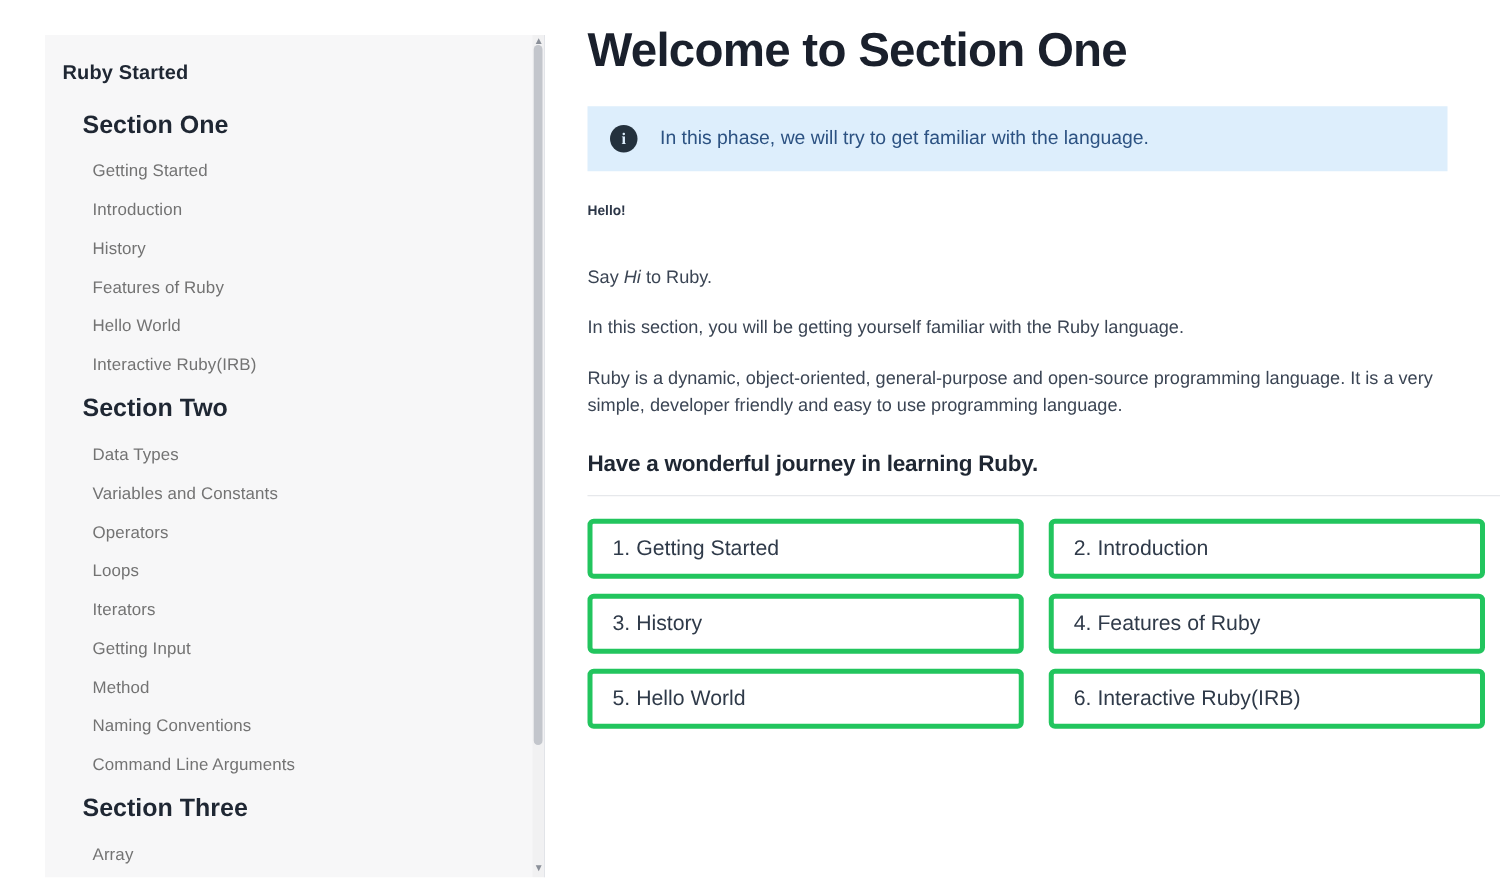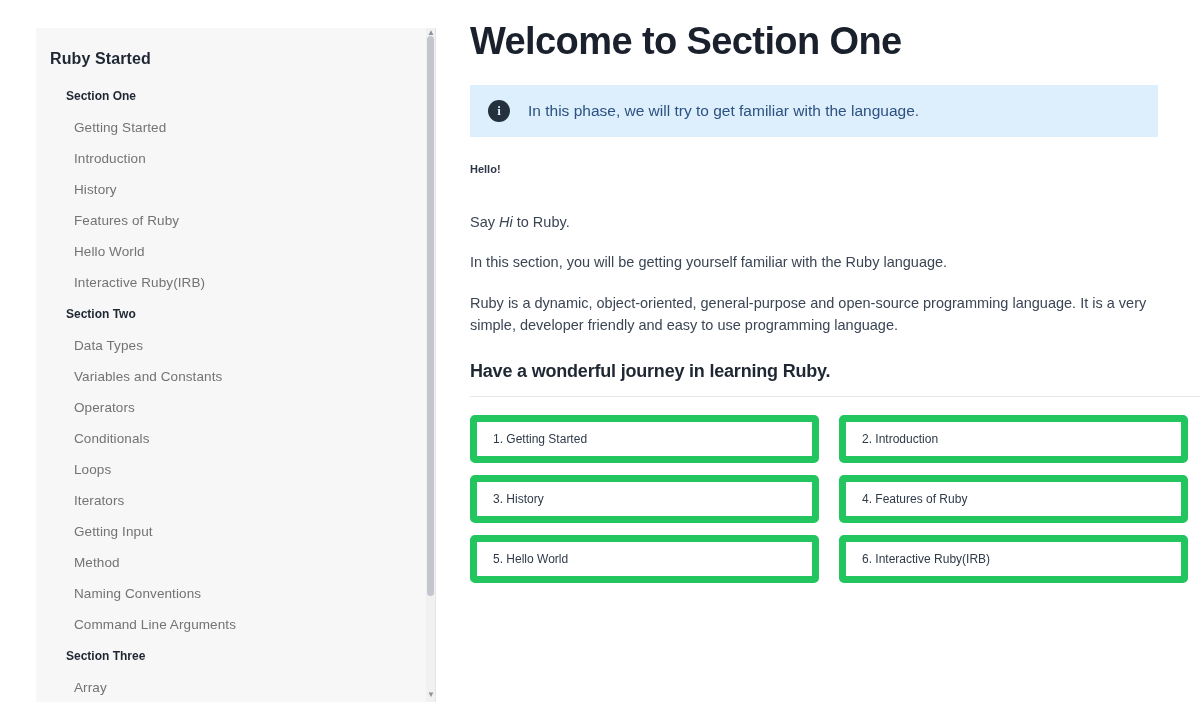--- a/index.html
+++ b/index.html
@@ -35,21 +35,21 @@
     padding: 22px 0 0 0;
   }
   .nav-title {
     font-size: 16px;
     font-weight: bold;
     color: #1f2733;
     padding: 0 0 12px 14px;
     letter-spacing: .1px;
   }
   .nav-section {
-    font-size: 12px;
+    font-size: 20px;
     font-weight: bold;
     color: #1f2733;
     padding: 9px 0 9px 30px;
   }
   .nav-link {
     font-size: 13.5px;
     color: #737373;
     padding: 8px 0 8px 38px;
     cursor: pointer;
     letter-spacing: .1px;
@@ -156,28 +156,28 @@
     margin: 0 0 18px 0;
     width: 737px;
   }
   .card-grid {
     display: grid;
     grid-template-columns: 349px 349px;
     gap: 12px 20px;
     width: 730px;
   }
   .card {
-    border: 7px solid #22c55e;
+    border: 4px solid #22c55e;
     border-radius: 5px;
     background: #fff;
     height: 48px;
     display: flex;
     align-items: center;
     padding: 0 16px;
-    font-size: 12px;
+    font-size: 17px;
     color: #2f3a49;
     cursor: pointer;
   }
 </style>
 </head>
 <body>
 
 <div class="page">
 
   <nav class="sidebar">
@@ -189,21 +189,20 @@
       <div class="nav-link">Introduction</div>
       <div class="nav-link">History</div>
       <div class="nav-link">Features of Ruby</div>
       <div class="nav-link">Hello World</div>
       <div class="nav-link">Interactive Ruby(IRB)</div>
 
       <div class="nav-section">Section Two</div>
       <div class="nav-link">Data Types</div>
       <div class="nav-link">Variables and Constants</div>
       <div class="nav-link">Operators</div>
-      <div class="nav-link">Conditionals</div>
       <div class="nav-link">Loops</div>
       <div class="nav-link">Iterators</div>
       <div class="nav-link">Getting Input</div>
       <div class="nav-link">Method</div>
       <div class="nav-link">Naming Conventions</div>
       <div class="nav-link">Command Line Arguments</div>
 
       <div class="nav-section">Section Three</div>
       <div class="nav-link">Array</div>
     </div>

